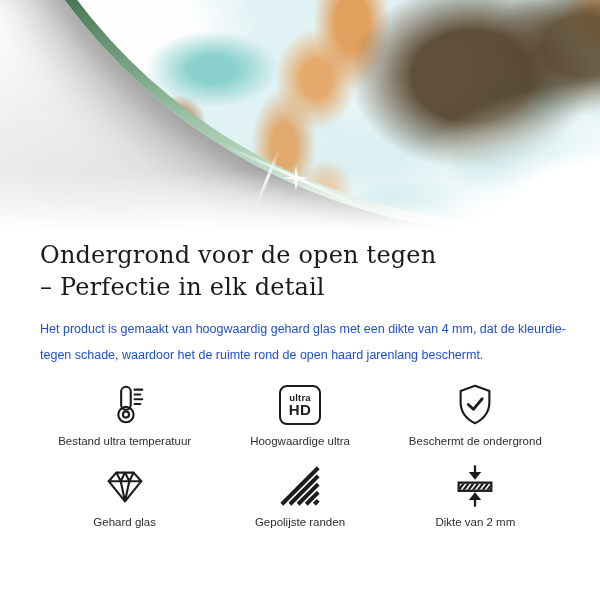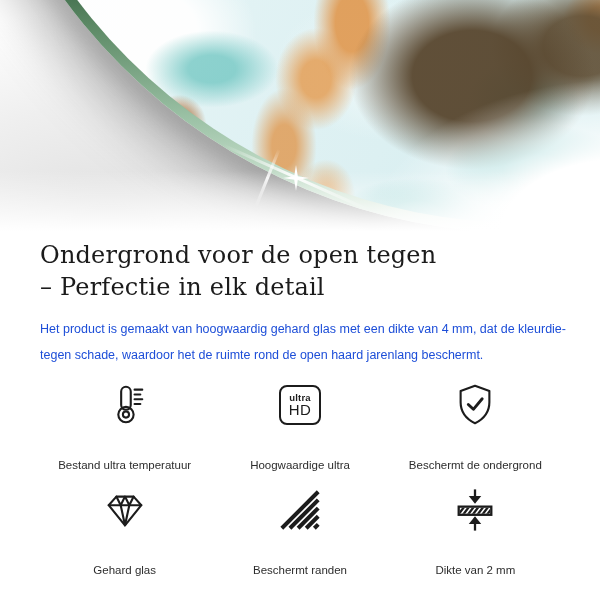--- a/index.html
+++ b/index.html
@@ -67,29 +67,29 @@
     font-size:24px;line-height:32px;color:#1b1b1b;letter-spacing:0.2px;
   }
   .desc{margin-top:13px;}
   .dline{
     display:block;white-space:nowrap;font-size:12.5px;line-height:26px;color:#1d4ed8;
   }
   .features{
     margin-top:14px;display:grid;grid-template-columns:repeat(3,1fr);
     row-gap:16px;column-gap:6px;
   }
-  .feature{display:flex;flex-direction:column;align-items:center;gap:24px;}
+  .feature{display:flex;flex-direction:column;align-items:center;}
   .ficon{height:46px;display:flex;align-items:center;justify-content:center;}
   .flabel{margin-top:7px;font-size:11.5px;color:#2d2d2d;text-align:center;white-space:nowrap;}
   .uhd{
     width:38px;height:36px;border:2.6px solid #1c1c1c;border-radius:8px;
     display:flex;flex-direction:column;align-items:center;justify-content:center;line-height:1;
   }
   .uhd-small{font-size:9.5px;font-weight:600;letter-spacing:0.2px;}
-  .uhd-big{font-size:15px;font-weight:400;letter-spacing:0.3px;margin-top:0;}
+  .uhd-big{font-size:15px;font-weight:700;letter-spacing:0.3px;margin-top:0;}
   svg{display:block;}
 </style>
 </head>
 <body>
 
 <div class="hero">
   <div class="disc-edge">
     <div class="disc-art"></div>
   </div>
   <div class="wash-right"></div>
@@ -162,21 +162,21 @@
     <div class="feature">
       <div class="ficon">
         <svg width="46" height="46" viewBox="0 0 48 48" stroke="#1c1c1c" stroke-width="4.2">
           <line x1="5" y1="43" x2="43" y2="5"></line>
           <line x1="13.5" y1="43" x2="43" y2="13.5"></line>
           <line x1="22" y1="43" x2="43" y2="22"></line>
           <line x1="30.5" y1="43" x2="43" y2="30.5"></line>
           <line x1="39" y1="43" x2="43" y2="39"></line>
         </svg>
       </div>
-      <div class="flabel">Beschermt randen</div>
+      <div class="flabel">Gepolijste randen</div>
     </div>
 
     <div class="feature">
       <div class="ficon">
         <svg width="46" height="46" viewBox="0 0 48 48" fill="none" stroke="#1c1c1c" stroke-width="2.4">
           <line x1="24" y1="2.5" x2="24" y2="10.5"></line>
           <polygon points="17.5,9.5 30.5,9.5 24,17.5" fill="#1c1c1c" stroke="none"></polygon>
           <rect x="7" y="20.5" width="34" height="8.5"></rect>
           <clipPath id="barclip">
               <rect x="8.2" y="21.7" width="31.6" height="6.1"></rect>

